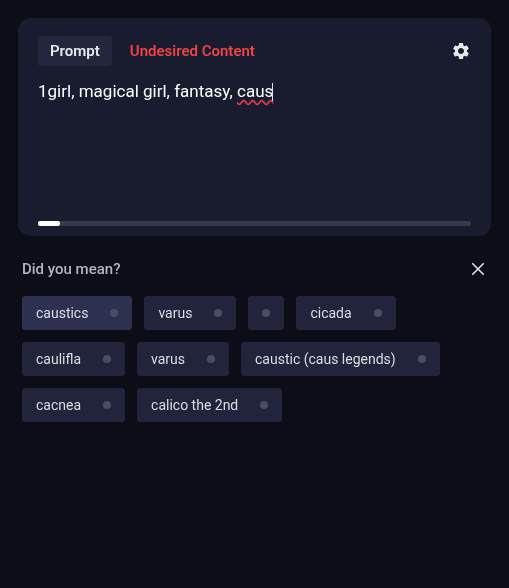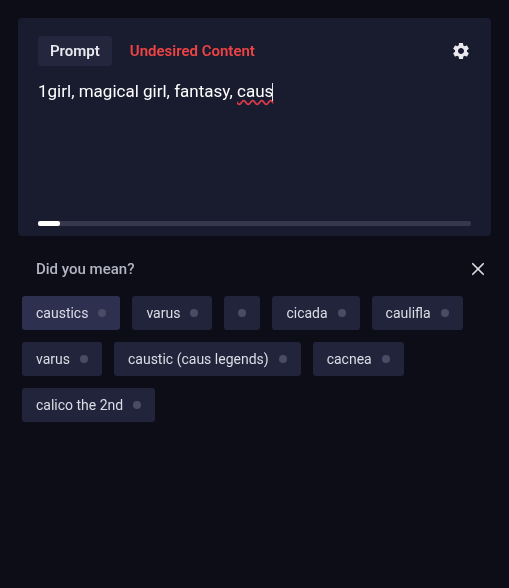--- a/index.html
+++ b/index.html
@@ -10,21 +10,21 @@
     body {
       background: #0d0d17;
       font-family: -apple-system, BlinkMacSystemFont, "Segoe UI", Roboto, sans-serif;
       width: 509px;
       height: 588px;
       padding: 18px;
       overflow: hidden;
     }
     .panel {
       background: #191b2f;
-      border-radius: 4px;
+      border-radius: 12px;
       padding: 18px 20px 10px 20px;
       position: relative;
     }
     .tabs-row {
       display: flex;
       align-items: center;
       gap: 6px;
       margin-bottom: 14px;
     }
     .tab {
@@ -91,21 +91,20 @@
     }
     .suggestions {
       margin-top: 24px;
       padding: 0 4px;
     }
     .suggestions-header {
       display: flex;
       align-items: center;
       justify-content: space-between;
       margin-bottom: 18px;
-      margin-left: 14px;
     }
     .suggestions-title {
       font-size: 15px;
       color: #b4b5c4;
       font-weight: 500;
     }
     .close-icon {
       color: #dedfe6;
       cursor: pointer;
       display: flex;
@@ -125,21 +124,21 @@
     }
     .chip {
       background: #22243c;
       color: #dcdde5;
       padding: 9px 14px;
       font-size: 14px;
       border-radius: 3px;
       cursor: pointer;
       display: inline-flex;
       align-items: center;
-      gap: 10px;
+      gap: 22px;
     }
     .chip.highlight {
       background: #2e3050;
     }
     .chip-dot {
       width: 8px;
       height: 8px;
       border-radius: 50%;
       background: #4a4c65;
       display: inline-block;

